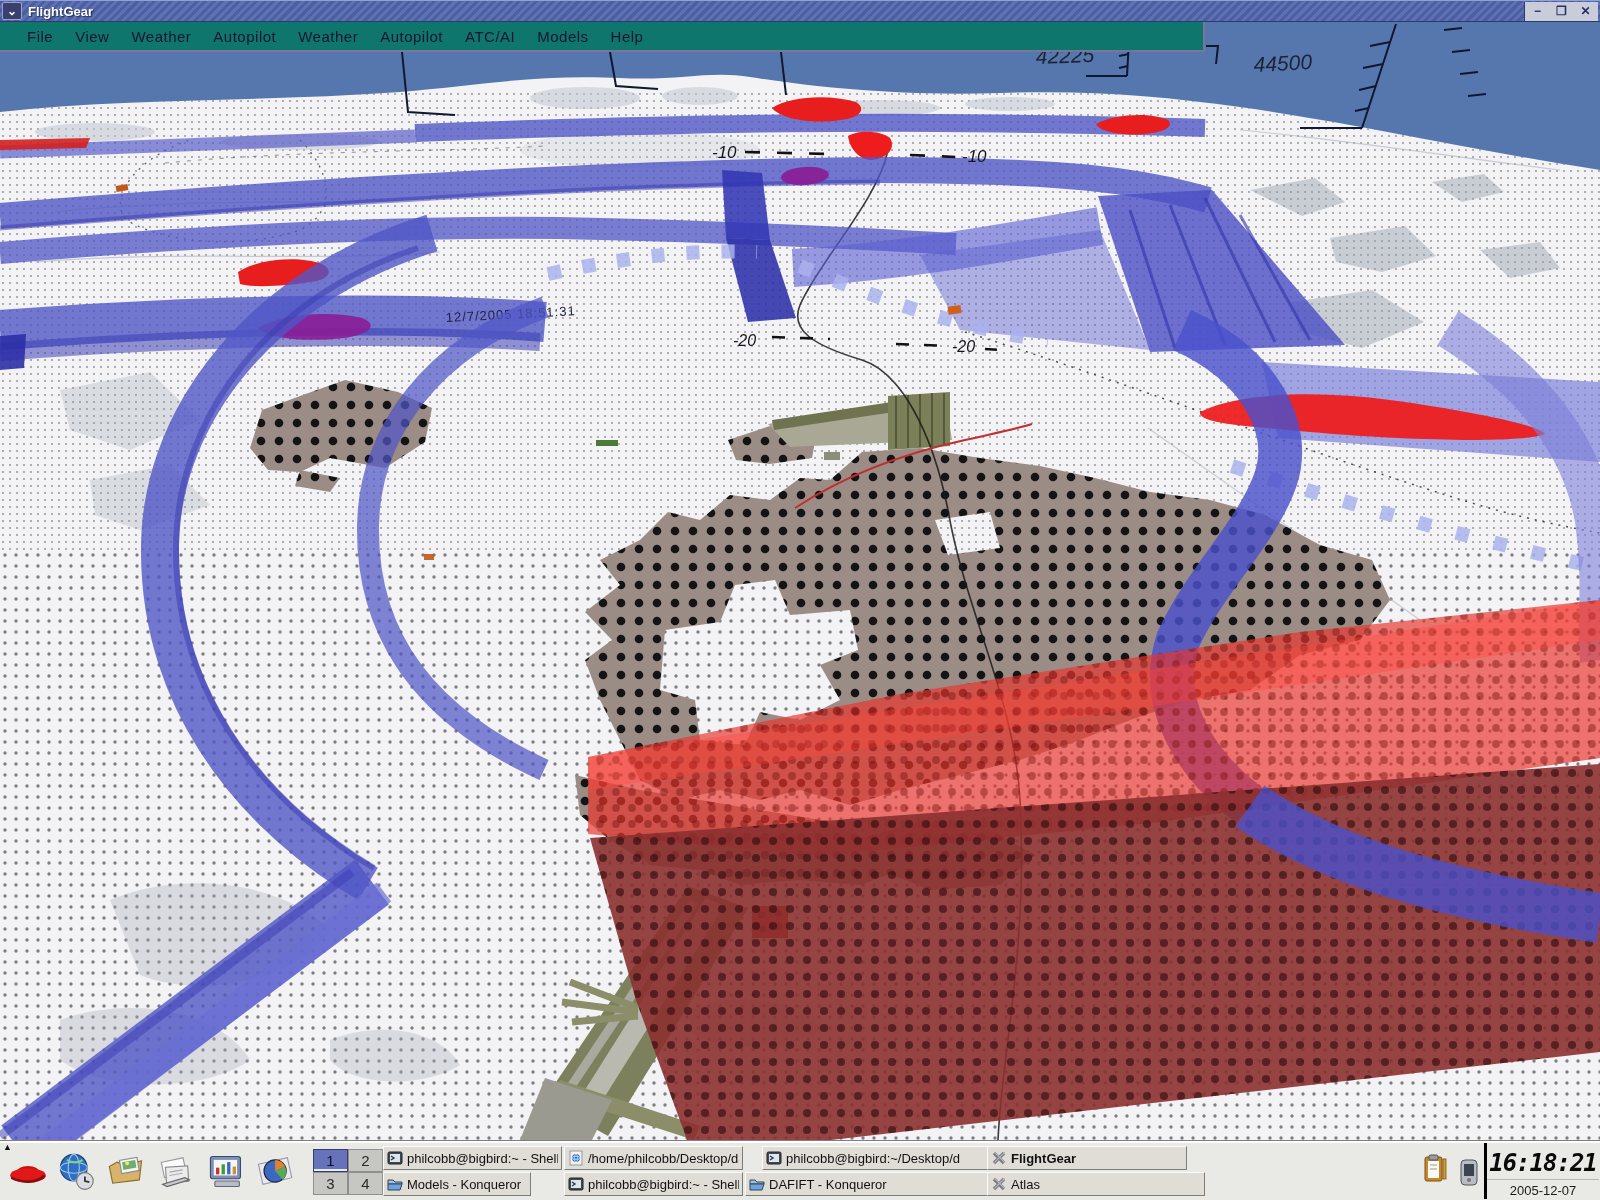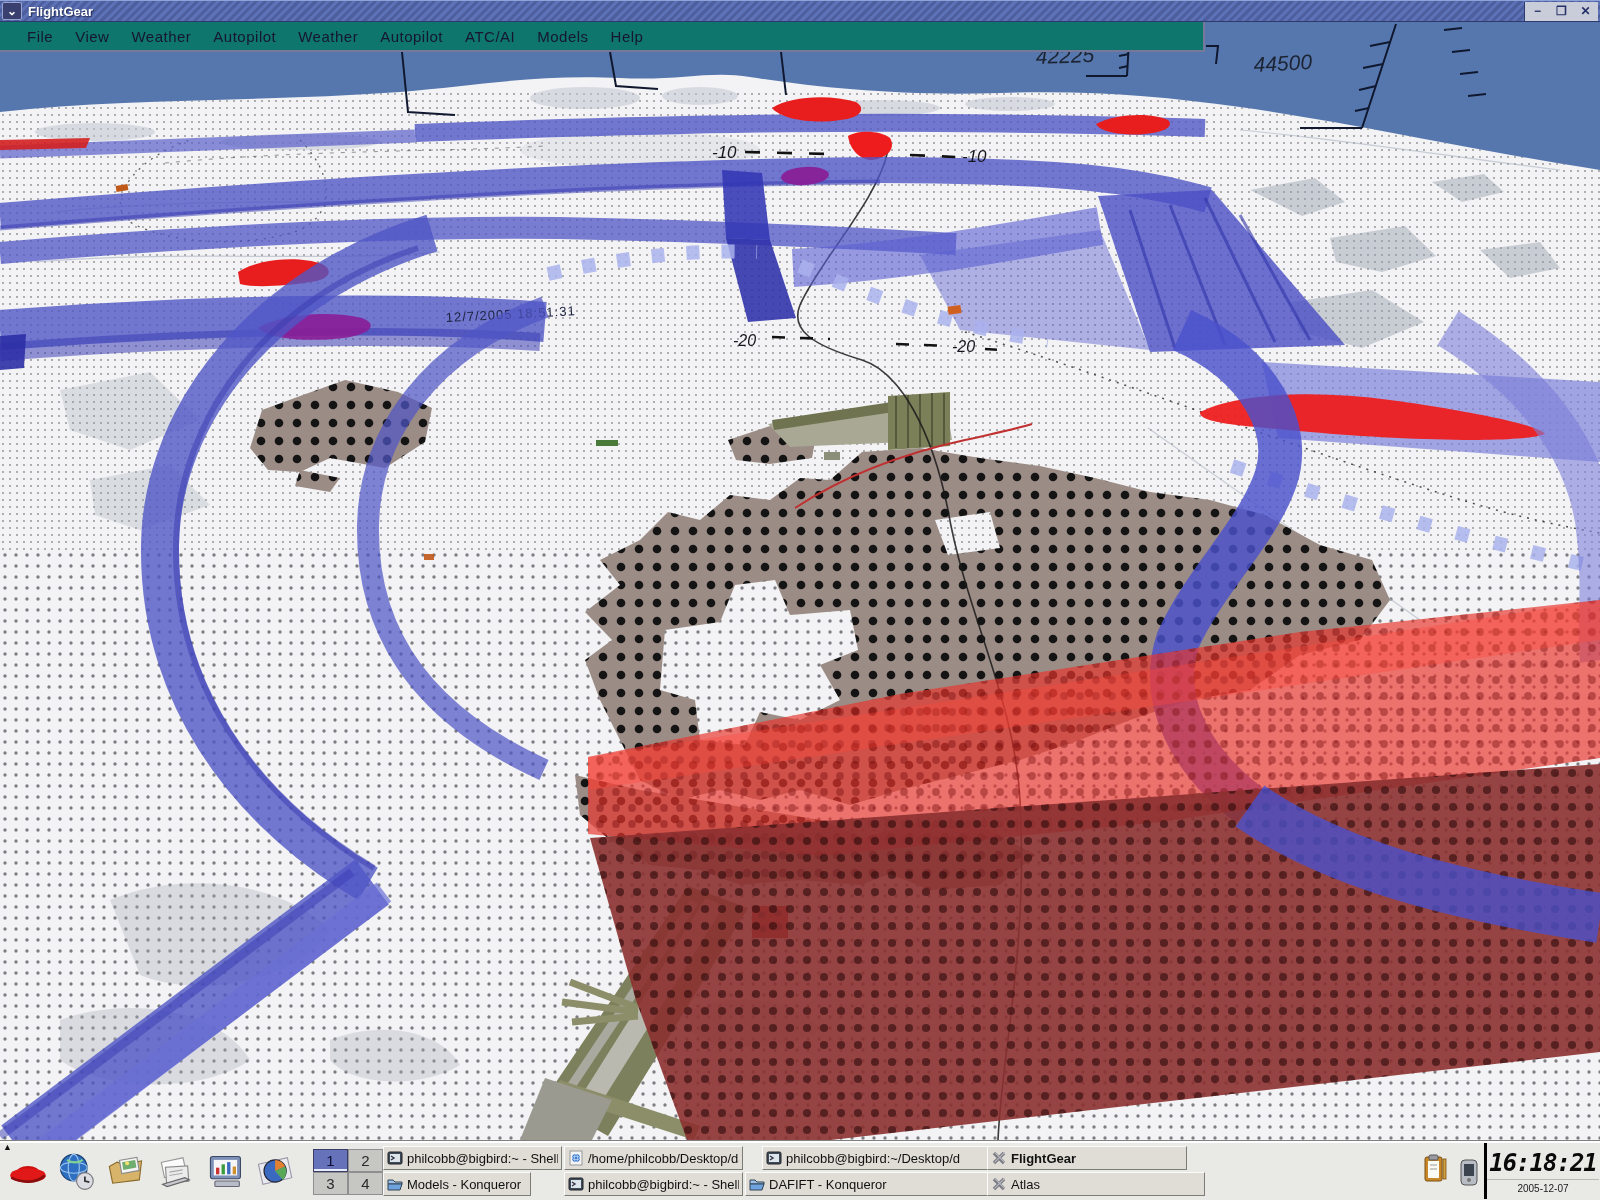--- a/index.html
+++ b/index.html
@@ -49,21 +49,21 @@
   .task .tlabel{font-size:13px;color:#111;white-space:nowrap;overflow:hidden;
     margin-left:4px;}
   .task.active .tlabel{font-weight:bold;}
   .ticon{flex:0 0 16px;width:16px;height:16px;}
   .tray{position:absolute;top:12px;}
   .clockbox{position:absolute;left:1484px;top:2px;width:112px;height:56px;
     border-left:3px solid #000000;}
   .lcdtime{font-family:"DejaVu Sans Mono",monospace;font-style:italic;font-weight:bold;
     font-size:24px;letter-spacing:-1px;color:#0a0a0a;text-align:center;margin-top:6px;
     border-bottom:1px solid #b8b8b4;padding-bottom:2px;}
-  .lcddate{font-size:10px;color:#1a1a1a;text-align:center;margin-top:3px;
+  .lcddate{font-size:13px;color:#1a1a1a;text-align:center;margin-top:3px;
     font-family:"Liberation Sans",sans-serif;}
 </style>
 </head>
 <body>
 
 <div id="screen">
 
   <svg class="scene" viewBox="0 22 1600 1118" width="1600" height="1118" preserveAspectRatio="none">
     <defs>
       <pattern id="pDots" width="7" height="7" patternUnits="userSpaceOnUse">

